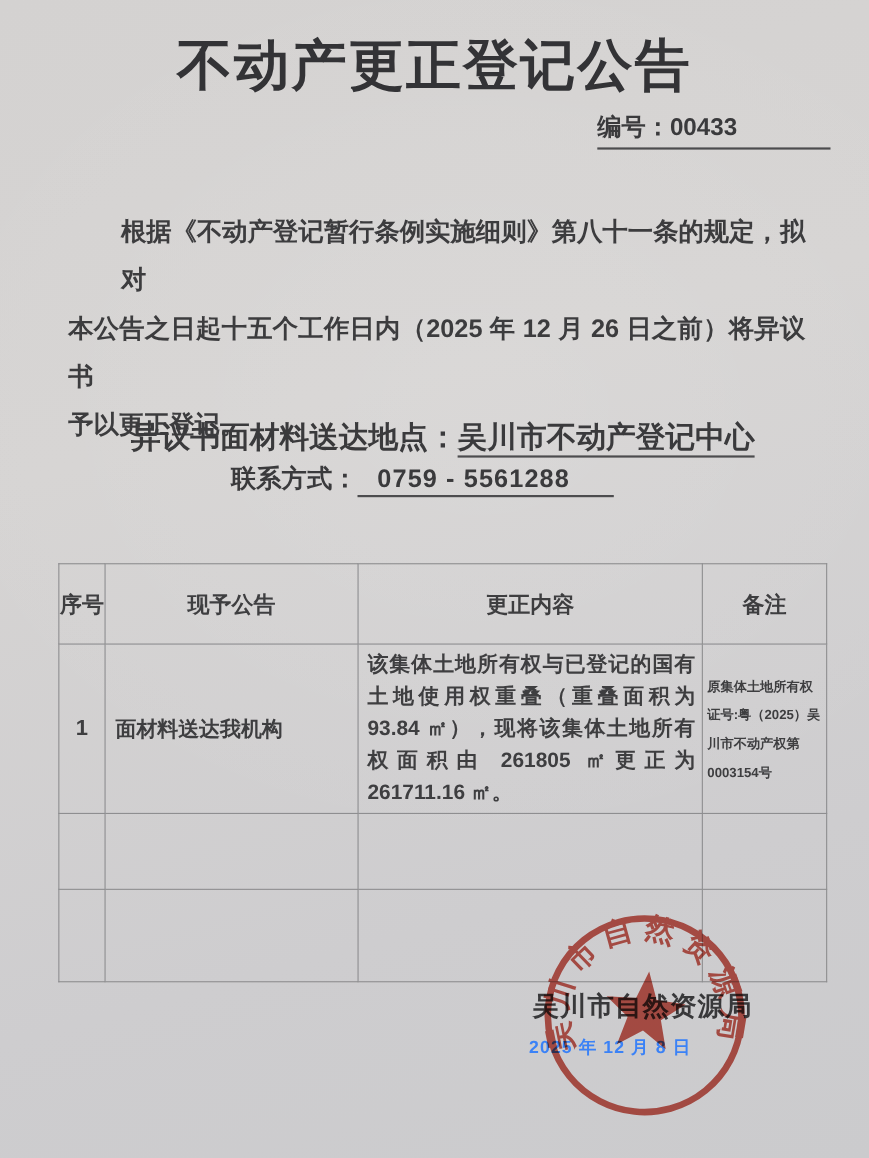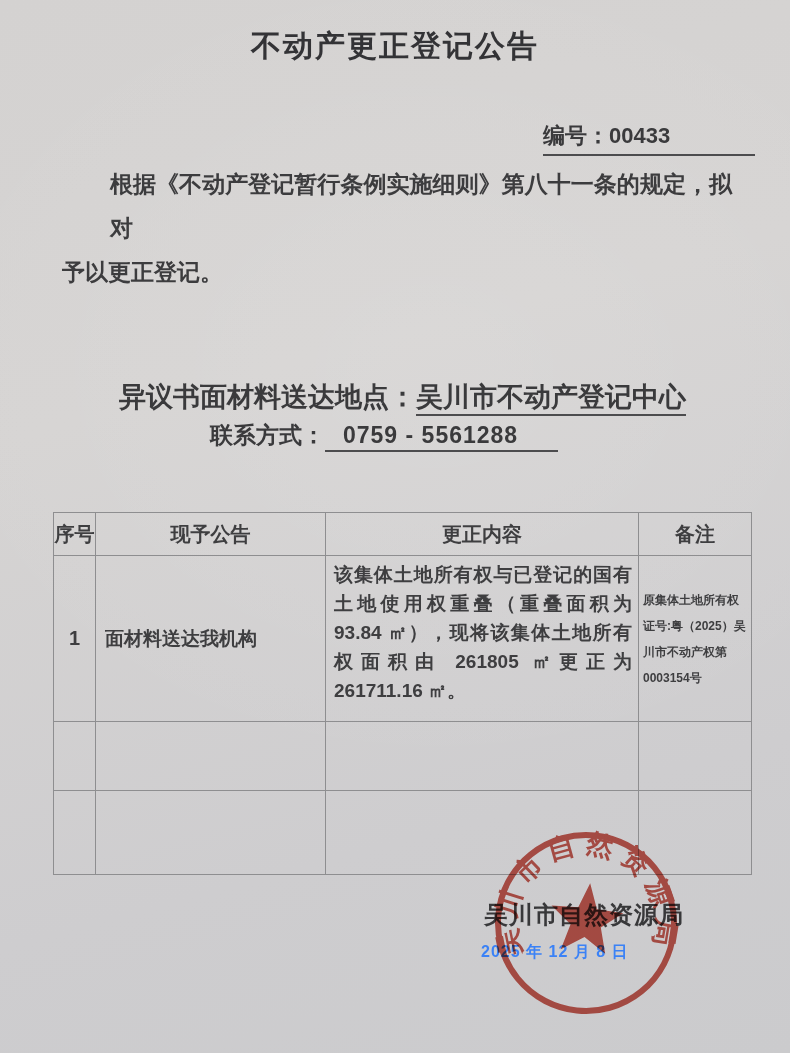--- a/index.html
+++ b/index.html
@@ -11,41 +11,40 @@
     background:
       radial-gradient(ellipse 900px 700px at 55% 35%, rgba(255,255,255,0.10), rgba(0,0,0,0) 60%),
       linear-gradient(165deg, #d4d2d1 0%, #d6d4d3 35%, #cecdcf 75%, #cbcbcd 100%);
     overflow: hidden;
   }
 
   .page-title {
     position: absolute;
     top: 26px; left: 0; right: 0;
     text-align: center;
-    font-size: 30px;
+    font-size: 50px;
     font-weight: 700;
     letter-spacing: 2px;
     color: #333336;
   }
 
   .doc-number {
     position: absolute;
     top: 101px; left: 543px;
     width: 212px;
     font-size: 22px;
     font-weight: 600;
     padding-bottom: 3px;
     border-bottom: 2px solid #4c4c4e;
     white-space: nowrap;
-    margin-top: 20px;
   }
 
   .body-text {
     position: absolute;
-    top: 162px; left: 62px; right: 58px;
+    top: 188px; left: 62px; right: 58px;
     font-size: 23px;
     font-weight: 600;
     color: #3c3c3e;
   }
   .body-line {
     line-height: 44px;
     text-align: justify;
     text-align-last: justify;
     white-space: nowrap-; 
   }
@@ -82,28 +81,28 @@
   }
   .notice-table td {
     border: 1px solid #8e8e90;
     vertical-align: middle;
   }
   .col-seq  { width: 42px; }
   .col-loc  { width: 230px; }
   .col-cont { width: 313px; }
   .col-note { width: 113px; }
 
-  .row-header td { height: 43px; text-align: center; font-size: 20px; font-weight: 600; }
+  .row-header td { height: 73px; text-align: center; font-size: 20px; font-weight: 600; }
   .row-data td   { height: 115px; }
   .row-empty-1 td { height: 69px; }
   .row-empty-2 td { height: 84px; }
 
   .cell-seq { text-align: center; font-size: 20px; font-weight: 600; }
   .cell-loc { font-size: 19px; font-weight: 600; padding-left: 9px; }
-  .cell-cont { font-size: 19px; font-weight: 600; line-height: 29px; padding: 4px 6px 16px 8px; text-align: justify; vertical-align: middle; }
+  .cell-cont { font-size: 19px; font-weight: 600; line-height: 29px; padding: 4px 6px 4px 8px; text-align: justify; vertical-align: middle; }
   .cell-note { font-size: 12px; font-weight: 600; line-height: 26px; padding: 2px 2px 2px 4px; }
 
   .footer-authority {
     position: absolute;
     top: 899px; left: 484px;
     font-size: 24px;
     font-weight: 600;
     letter-spacing: 1px;
     color: #38383a;
   }
@@ -127,20 +126,21 @@
 </style>
 </head>
 <body>
 
 <div class="page-title">不动产更正登记公告</div>
 
 <div class="doc-number">编号：00433</div>
 
 <div class="body-text">
   <div class="body-line indent">根据《不动产登记暂行条例实施细则》第八十一条的规定，拟对</div>
+  <div class="body-line">本公告之日起十五个工作日内（2025 年 12 月 26 日之前）将异议书</div>
   <div class="body-line last">予以更正登记。</div>
 </div>
 
 <div class="delivery-line"><span>异议书面材料送达地点：</span><span class="u-line">吴川市不动产登记中心</span></div>
 
 <div class="contact-line"><span>联系方式：</span><span class="u-line">0759 - 5561288</span></div>
 
 <table class="notice-table">
   <colgroup>
     <col class="col-seq">

